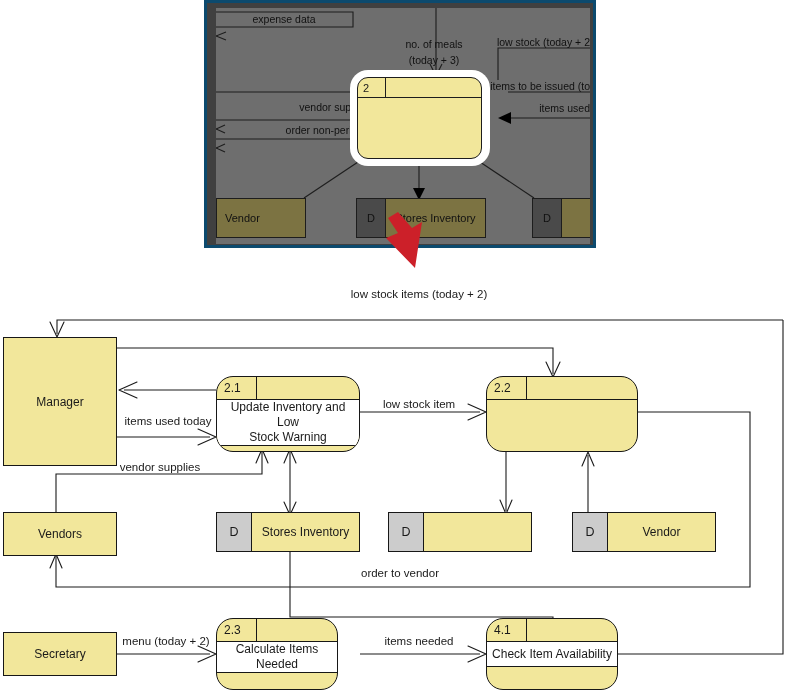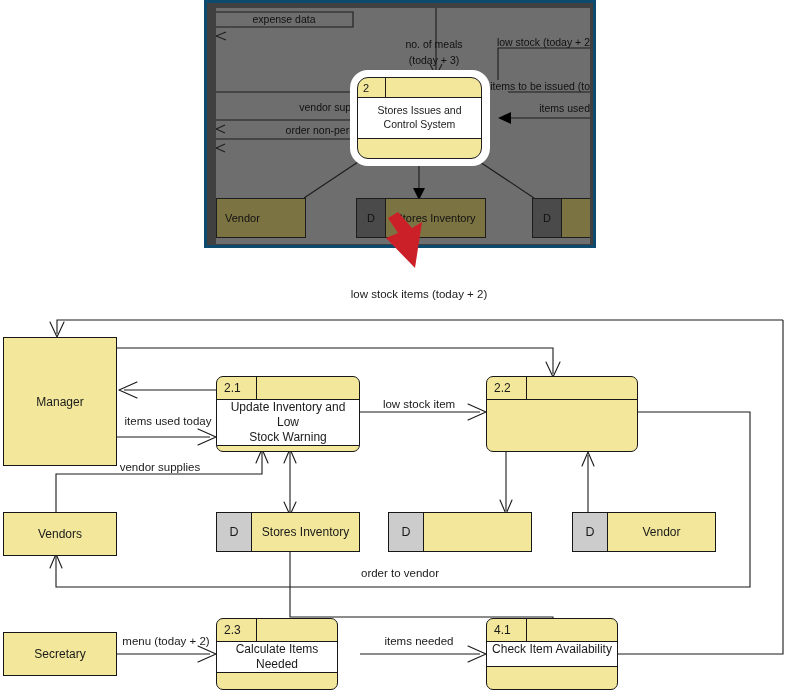--- a/index.html
+++ b/index.html
@@ -80,21 +80,21 @@
     align-items: center;
     justify-content: center;
     font-size: 12px;
     color: #1a1a1a;
   }
   
   .process {
     position: absolute;
     box-sizing: border-box;
     border: 1.3px solid #171717;
-    border-radius: 7px;
+    border-radius: 17px;
     background: #f2e79b;
     overflow: hidden;
     display: flex;
     flex-direction: column;
   }
   .process-head {
     flex: 0 0 22px;
     display: flex;
     align-items: stretch;
     border-bottom: 1.3px solid #171717;
@@ -111,21 +111,21 @@
     box-sizing: border-box;
   }
   .process-head-rest {
     flex: 1 1 auto;
   }
   .process-body {
     flex: 1 1 auto;
     background: #ffffff;
     border-bottom: 1.3px solid #171717;
     display: flex;
-    align-items: flex-start;
+    align-items: center;
     justify-content: center;
     text-align: center;
     font-size: 12px;
     color: #1a1a1a;
     line-height: 1.25;
     padding: 0 4px;
     box-sizing: border-box;
   }
   .process-foot {
     flex: 0 0 22px;
@@ -306,26 +306,20 @@
         <text class="ins-label" x="118" y="126" text-anchor="middle">order non-perishable</text>
       </svg>
 
       <div class="ins-glow" style="left:134px; top:62px; width:140px; height:96px;"></div>
 
       <div class="ins-process" style="left:141px; top:69px; width:125px; height:82px;">
         <div class="ins-p-head">
           <div class="ins-p-num">2</div>
           <div style="flex:1 1 auto;"></div>
         </div>
-        <div class="ins-p-body">
-          <div>
-            <div>Stores Issues and</div>
-            <div>Control System</div>
-          </div>
-        </div>
         <div class="ins-p-foot"></div>
       </div>
 
       <div class="ins-entity" style="left:0px; top:190px; width:90px; height:40px;">Vendor</div>
 
       <div class="ins-store" style="left:140px; top:190px; width:130px; height:40px;">
         <div class="ins-store-key">D</div>
         <div class="ins-store-name">Stores Inventory</div>
       </div>
 

